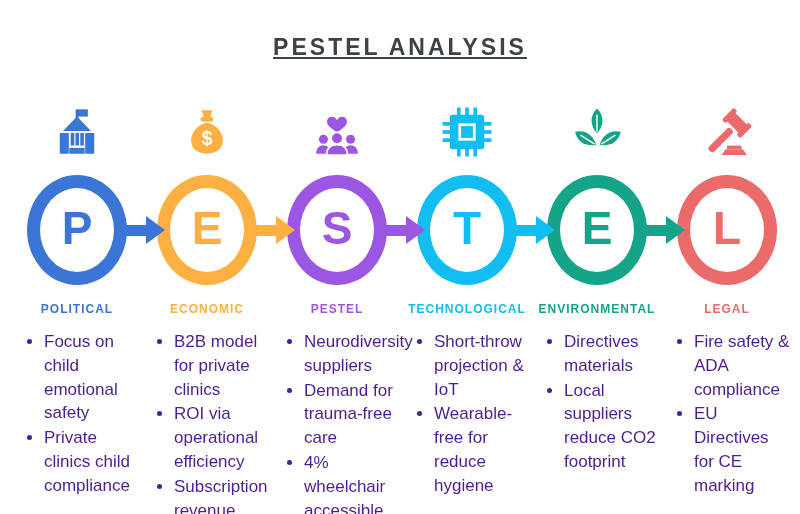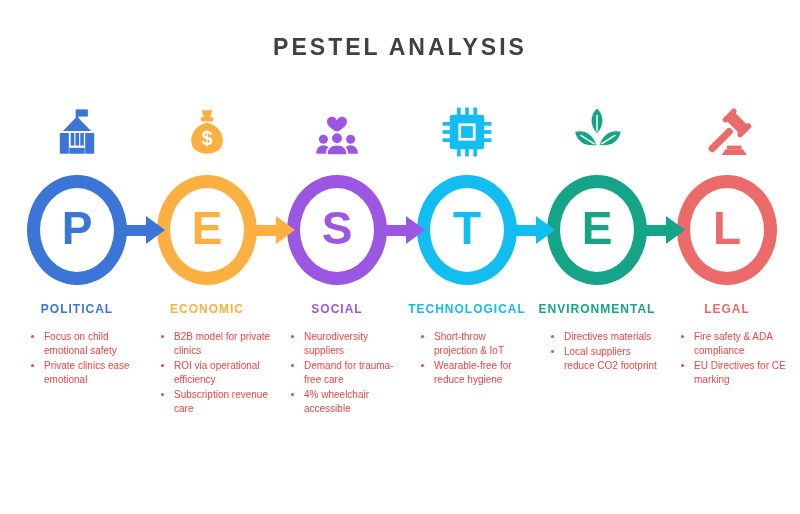--- a/index.html
+++ b/index.html
@@ -10,20 +10,21 @@
     overflow: hidden;
   }
   .page { width: 800px; height: 514px; position: relative; }
   .title {
     text-align: center;
     margin-top: 34px;
     font-size: 23px;
     font-weight: 700;
     letter-spacing: 3px;
     color: var(--c, #3D4247);
+    text-decoration: underline;
   }
   .columns {
     display: flex;
     width: 780px;
     margin: 26px 0 0 12px;
   }
   .col {
     width: 130px;
     display: flex;
     flex-direction: column;
@@ -90,24 +91,24 @@
     white-space: nowrap;
   }
   ul.bullets {
     margin-top: 14px;
     align-self: stretch;
     padding-left: 32px;
     padding-right: 1px;
     color: #333333;
   }
   ul.bullets li {
-    font-size: 10px;
+    font-size: 17px;
     line-height: 1.4;
     margin-bottom: 1px;
-    color: #ef4444;
+    color: #4c1d95;
   }
 </style>
 </head>
 <body>
 
 <div class="page">
 
   <h1 class="title" style="--c: #3D4247;">PESTEL ANALYSIS</h1>
 
   <div class="columns">
@@ -131,21 +132,21 @@
           <span class="letter">P</span>
         </div>
         <div class="arrow">
           <span class="arrow-bar"></span>
           <span class="arrow-head"></span>
         </div>
       </div>
       <div class="cat-label">POLITICAL</div>
       <ul class="bullets">
         <li>Focus on child emotional safety</li>
-        <li>Private clinics ease emotional</li>
+        <li>Private clinics child compliance</li>
       </ul>
     </div>
 
     <div class="col" style="--c: #FBB041;">
       <div class="icon-wrap">
         <svg width="58" height="58" viewBox="0 0 64 64" fill="currentColor">
           <path d="M26 8 h12 l-2.5 7.5 h-7 z"></path>
           <rect x="25" y="15.5" width="14" height="5" rx="2.2"></rect>
           <path d="M32 21.5 c-11 3 -17.5 11 -17.5 20 c0 10 8.5 14.5 17.5 14.5 c9 0 17.5 -4.5 17.5 -14.5 c0 -9 -6.5 -17 -17.5 -20 z"></path>
           <text x="32" y="46.5" text-anchor="middle" font-size="22" font-weight="bold" fill="#ffffff" font-family="Liberation Sans, sans-serif">$</text>
@@ -182,21 +183,21 @@
       </div>
       <div class="circle-wrap">
         <div class="ring">
           <span class="letter">S</span>
         </div>
         <div class="arrow">
           <span class="arrow-bar"></span>
           <span class="arrow-head"></span>
         </div>
       </div>
-      <div class="cat-label">SOCIAL</div>
+      <div class="cat-label">PESTEL</div>
       <ul class="bullets">
         <li>Neurodiversity suppliers</li>
         <li>Demand for trauma-free care</li>
         <li>4% wheelchair accessible</li>
       </ul>
     </div>
 
     <div class="col" style="--c: #12BDF2;">
       <div class="icon-wrap">
         <svg width="58" height="58" viewBox="0 0 64 64" fill="currentColor">

